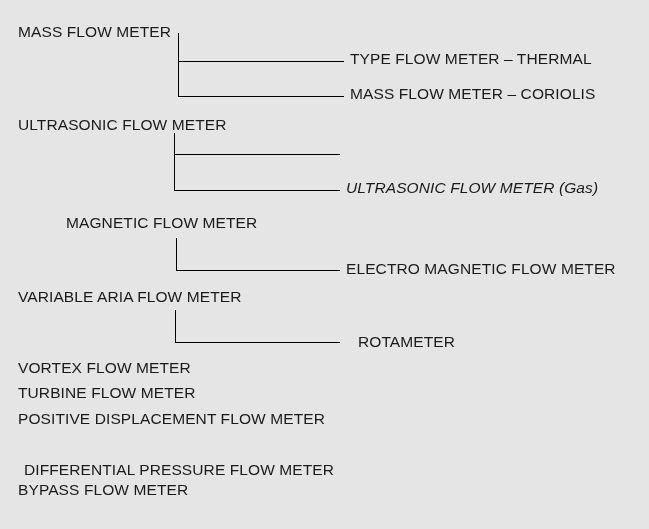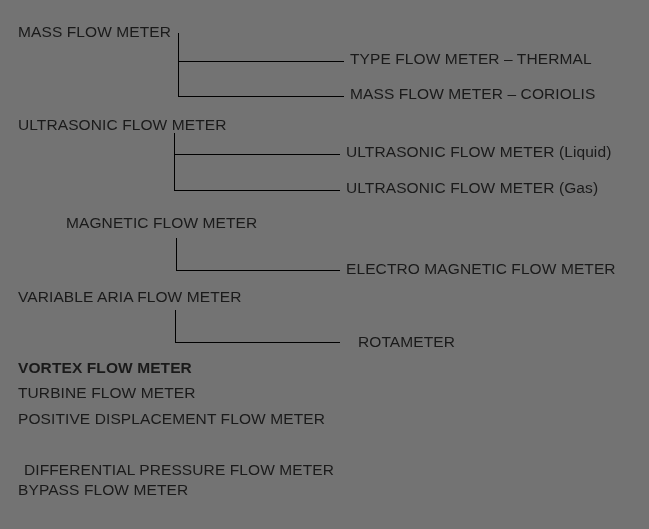--- a/index.html
+++ b/index.html
@@ -7,21 +7,21 @@
     padding: 0;
     background: #ffffff;
   }
   body {
     font-family: "Liberation Sans", sans-serif;
   }
   #canvas {
     position: relative;
     width: 649px;
     height: 529px;
-    background: #737373;
+    background: #e5e5e5;
     overflow: hidden;
   }
   .node-label {
     position: absolute;
     font-family: "Liberation Sans", sans-serif;
     font-size: 15.5px;
     line-height: 18px;
     color: #1a1a1a;
     white-space: nowrap;
     letter-spacing: 0.1px;
@@ -62,43 +62,42 @@
   <div class="connector-h" style="left:178px; top:96px; width:166px;"></div>
 
   <div class="node-label child-label" style="left:350px; top:85px;">MASS FLOW METER –  CORIOLIS</div>
 
   <div class="node-label parent-label" style="left:18px; top:116px;text-align:center;">ULTRASONIC FLOW METER</div>
 
   <div class="connector-v" style="left:174px; top:133px; height:57px;"></div>
 
   <div class="connector-h" style="left:174px; top:154px; width:166px;"></div>
 
-  <div class="node-label child-label" style="left:346px; top:143px;">ULTRASONIC FLOW METER (Liquid)</div>
 
   <div class="connector-h" style="left:174px; top:190px; width:166px;"></div>
 
-  <div class="node-label child-label" style="left:346px; top:179px;">ULTRASONIC FLOW METER (Gas)</div>
+  <div class="node-label child-label" style="left:346px; top:179px;font-style:italic;">ULTRASONIC FLOW METER (Gas)</div>
 
   <div class="node-label parent-label" style="left:18px; top:214px;margin-left:48px;">MAGNETIC FLOW METER</div>
 
   <div class="connector-v" style="left:176px; top:238px; height:33px;"></div>
 
   <div class="connector-h" style="left:176px; top:270px; width:164px;"></div>
 
   <div class="node-label child-label" style="left:346px; top:260px;">ELECTRO  MAGNETIC FLOW METER</div>
 
   <div class="node-label parent-label" style="left:18px; top:288px;">VARIABLE ARIA FLOW METER</div>
 
   <div class="connector-v" style="left:175px; top:310px; height:33px;"></div>
 
   <div class="connector-h" style="left:175px; top:342px; width:165px;"></div>
 
   <div class="node-label child-label" style="left:346px; top:333px;margin-left:12px;">ROTAMETER</div>
 
-  <div class="node-label leaf-label" style="left:18px; top:359px;font-weight:bold;">VORTEX FLOW METER</div>
+  <div class="node-label leaf-label" style="left:18px; top:359px;">VORTEX FLOW METER</div>
 
   <div class="node-label leaf-label" style="left:18px; top:384px;text-align:center;">TURBINE  FLOW METER</div>
 
   <div class="node-label leaf-label" style="left:18px; top:410px;">POSITIVE DISPLACEMENT FLOW METER</div>
 
   <div class="node-label leaf-label" style="left:18px; top:435px;margin-top:46px;">BYPASS FLOW METER</div>
 
   <div class="node-label leaf-label" style="left:24px; top:461px;">DIFFERENTIAL PRESSURE FLOW METER</div>
 
 

